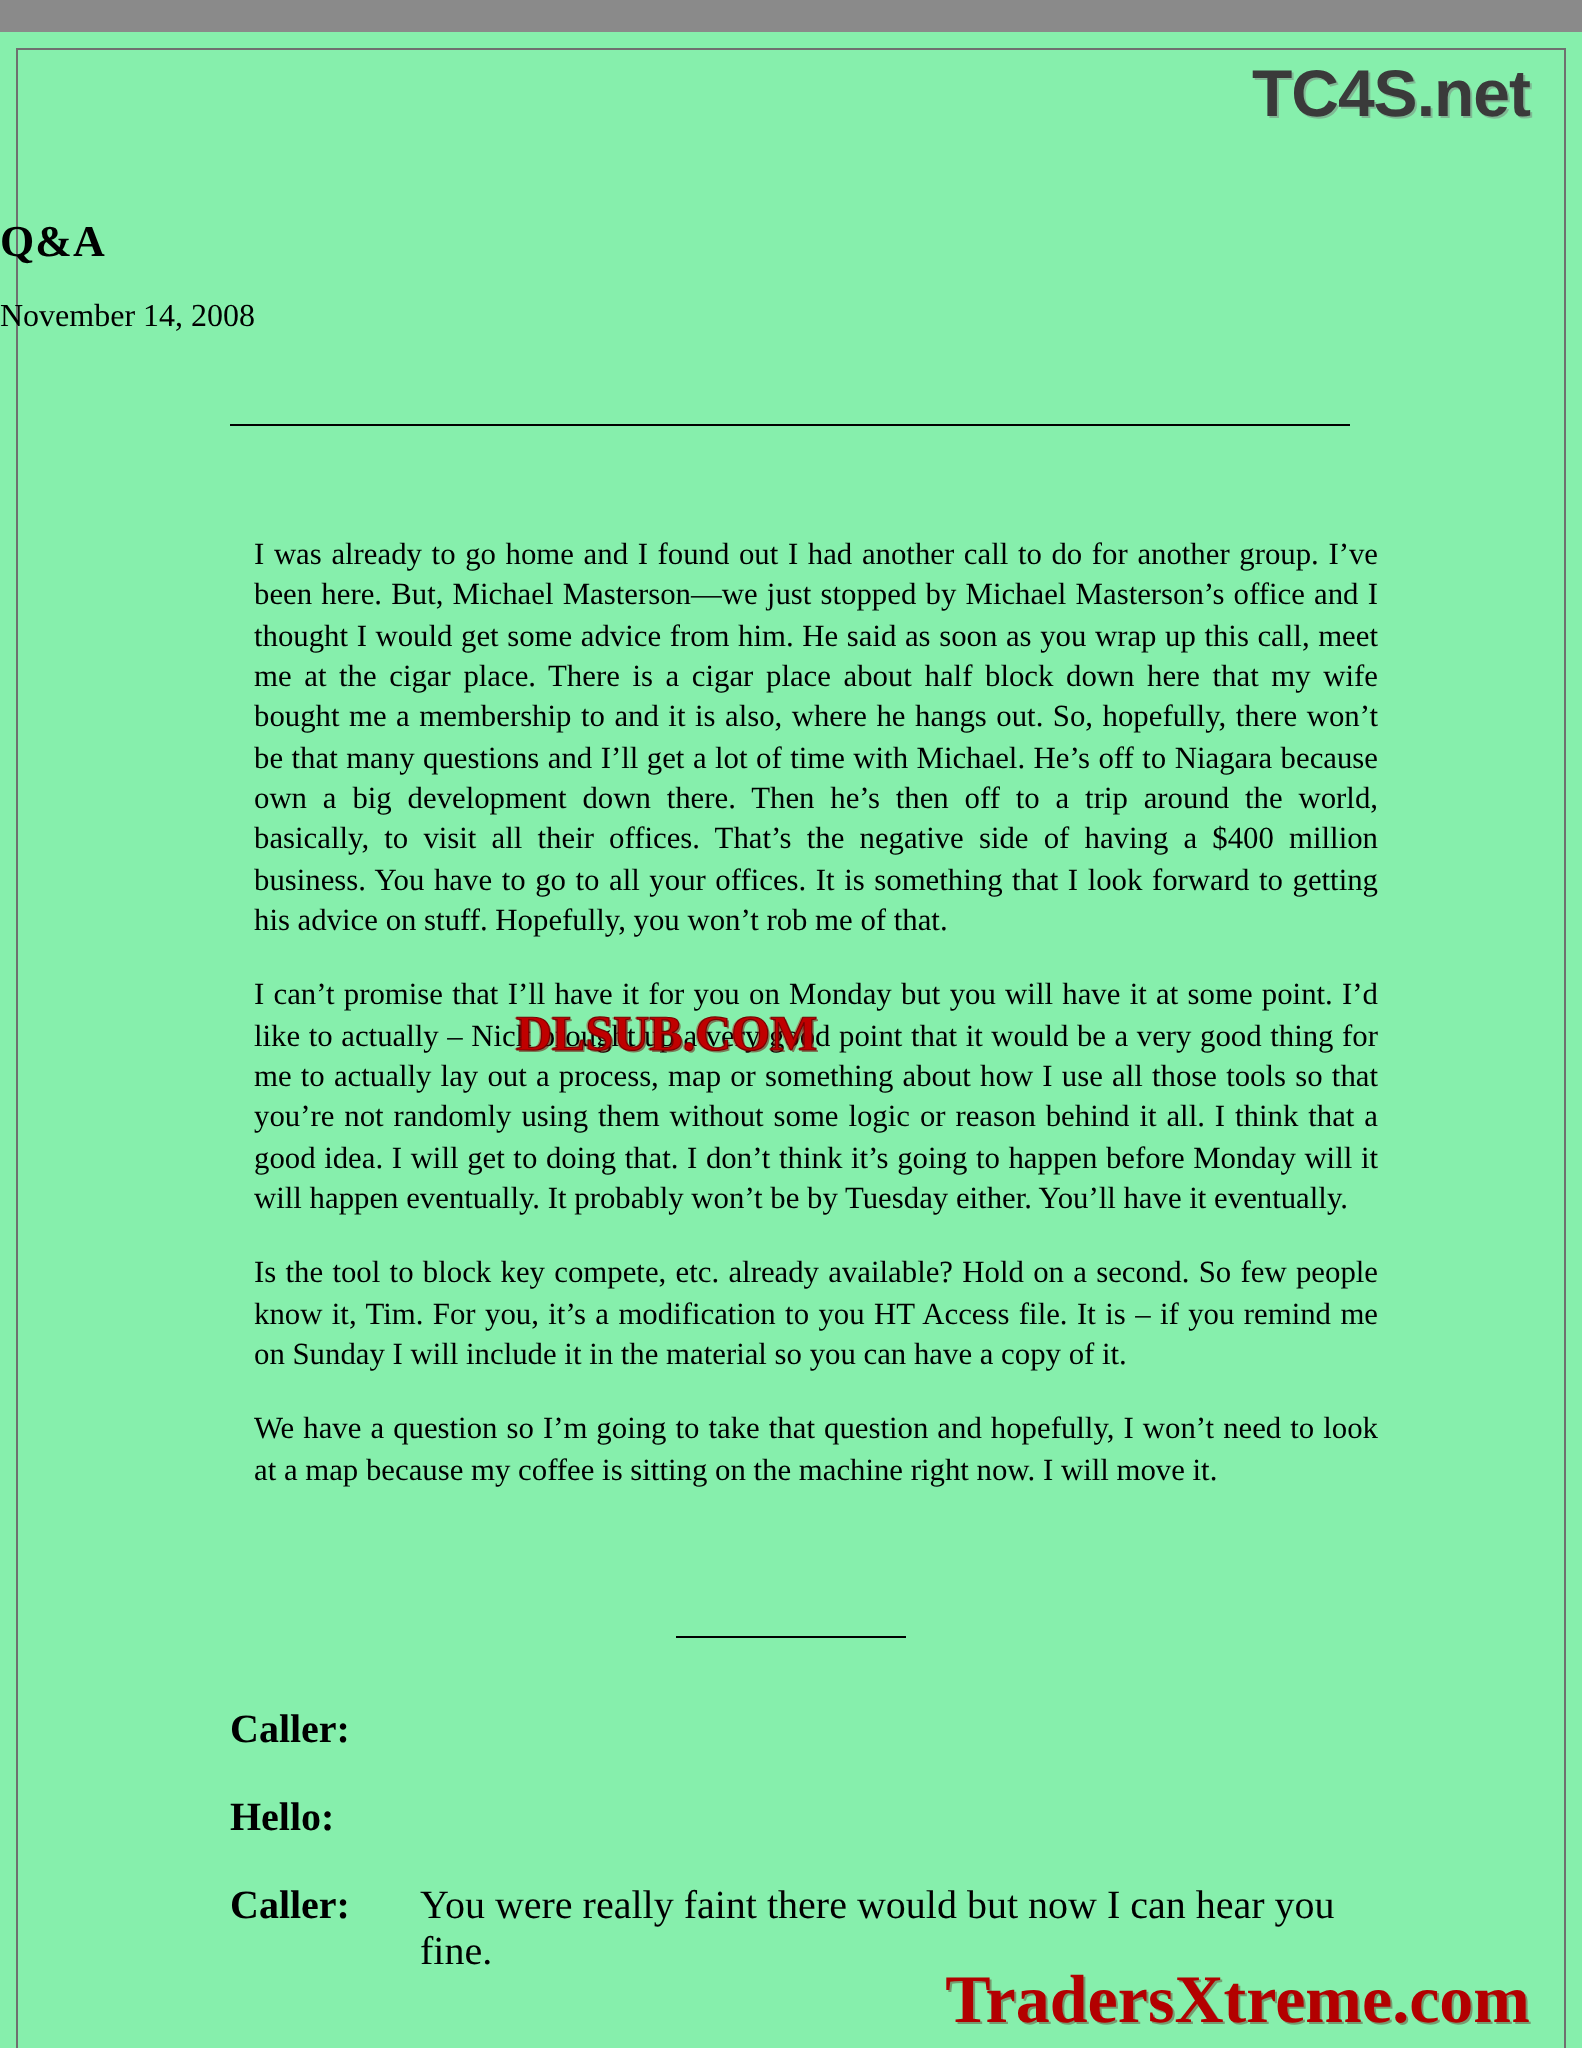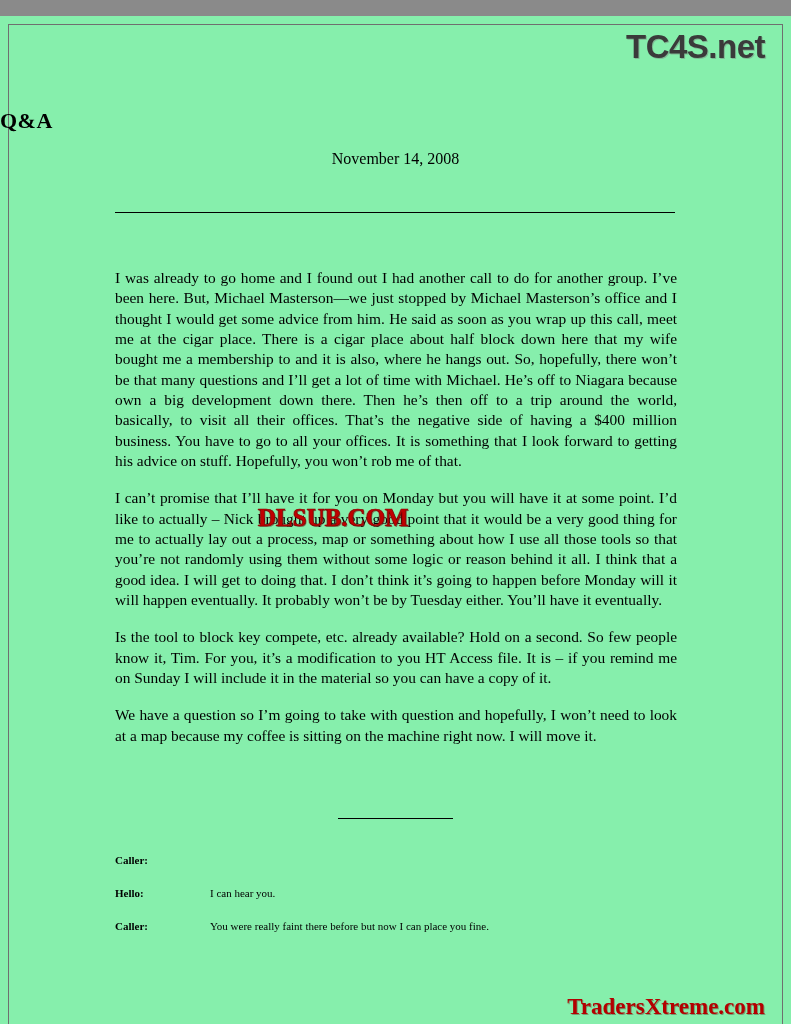--- a/index.html
+++ b/index.html
@@ -41,57 +41,56 @@
     text-shadow: 1px 1px 0 rgba(120,120,120,0.45);
   }
 
   
   .brand-bottom {
     position: absolute;
     bottom: 20px;
     right: 26px;
     font-family: "Liberation Serif", serif;
     font-weight: bold;
-    font-size: 23px;
+    font-size: 34px;
     color: #b30000;
     letter-spacing: 0px;
     text-shadow: 1px 1px 0 rgba(90,0,0,0.35);
   }
 
   .doc-title {
     position: absolute;
     top: 92px;
     left: 0;
     width: 100%;
     text-align: left;
     font-size: 22px;
     font-weight: bold;
     letter-spacing: 0.5px;
   }
   .doc-date {
     position: absolute;
     top: 134px;
     left: 0;
     width: 100%;
-    text-align: center;
     font-size: 16px;
   }
 
   .rule-top {
     position: absolute;
     top: 196px;
     left: 115px;
     width: 560px;
     border-top: 1px solid #000;
   }
 
   .body-col {
     position: absolute;
     top: 252px;
-    left: 115px;
+    left: 127px;
     width: 562px;
     font-size: 15.4px;
     line-height: 1.32;
     text-align: justify;
   }
   .body-col p {
     margin: 0 0 17px 0;
   }
 
   .rule-mid {
@@ -100,21 +99,21 @@
     left: 338px;
     width: 115px;
     border-top: 1px solid #000;
   }
 
   .dialog {
     position: absolute;
     top: 838px;
     left: 115px;
     width: 562px;
-    font-size: 11px;
+    font-size: 20px;
   }
   .dialog-row {
     display: flex;
     margin-bottom: 21px;
   }
   .dialog-speaker {
     width: 95px;
     flex: 0 0 95px;
     font-weight: bold;
   }
@@ -148,36 +147,35 @@
 
   <div class="doc-title">Q&amp;A</div>
   <div class="doc-date">November 14, 2008</div>
 
   <div class="rule-top"></div>
 
   <div class="body-col">
     <p>I was already to go home and I found out I had another call to do for another group. I’ve been here. But, Michael Masterson—we just stopped by Michael Masterson’s office and I thought I would get some advice from him. He said as soon as you wrap up this call, meet me at the cigar place. There is a cigar place about half block down here that my wife bought me a membership to and it is also, where he hangs out. So, hopefully, there won’t be that many questions and I’ll get a lot of time with Michael. He’s off to Niagara because own a big development down there. Then he’s then off to a trip around the world, basically, to visit all their offices. That’s the negative side of having a $400 million business. You have to go to all your offices. It is something that I look forward to getting his advice on stuff. Hopefully, you won’t rob me of that.</p>
     <p>I can’t promise that I’ll have it for you on Monday but you will have it at some point. I’d like to actually – Nick brought up a very good point that it would be a very good thing for me to actually lay out a process, map or something about how I use all those tools so that you’re not randomly using them without some logic or reason behind it all. I think that a good idea. I will get to doing that. I don’t think it’s going to happen before Monday will it will happen eventually. It probably won’t be by Tuesday either. You’ll have it eventually.</p>
     <p>Is the tool to block key compete, etc. already available? Hold on a second. So few people know it, Tim. For you, it’s a modification to you HT Access file. It is – if you remind me on Sunday I will include it in the material so you can have a copy of it.</p>
-    <p>We have a question so I’m going to take with question and hopefully, I won’t need to look at a map because my coffee is sitting on the machine right now. I will move it.</p>
+    <p>We have a question so I’m going to take that question and hopefully, I won’t need to look at a map because my coffee is sitting on the machine right now. I will move it.</p>
   </div>
 
   <div class="stamp">DLSUB.COM</div>
 
   <div class="rule-mid"></div>
 
   <div class="dialog">
     <div class="dialog-row">
       <div class="dialog-speaker">Caller:</div>
     </div>
     <div class="dialog-row">
       <div class="dialog-speaker">Hello:</div>
-      <div class="dialog-line">I can hear you.</div>
     </div>
     <div class="dialog-row">
       <div class="dialog-speaker">Caller:</div>
-      <div class="dialog-line">You were really faint there before but now I can place you fine.</div>
+      <div class="dialog-line">You were really faint there would but now I can hear you fine.</div>
     </div>
   </div>
 
   <div class="brand-bottom">TradersXtreme.com</div>
 
 </div>
 
 </body></html>

